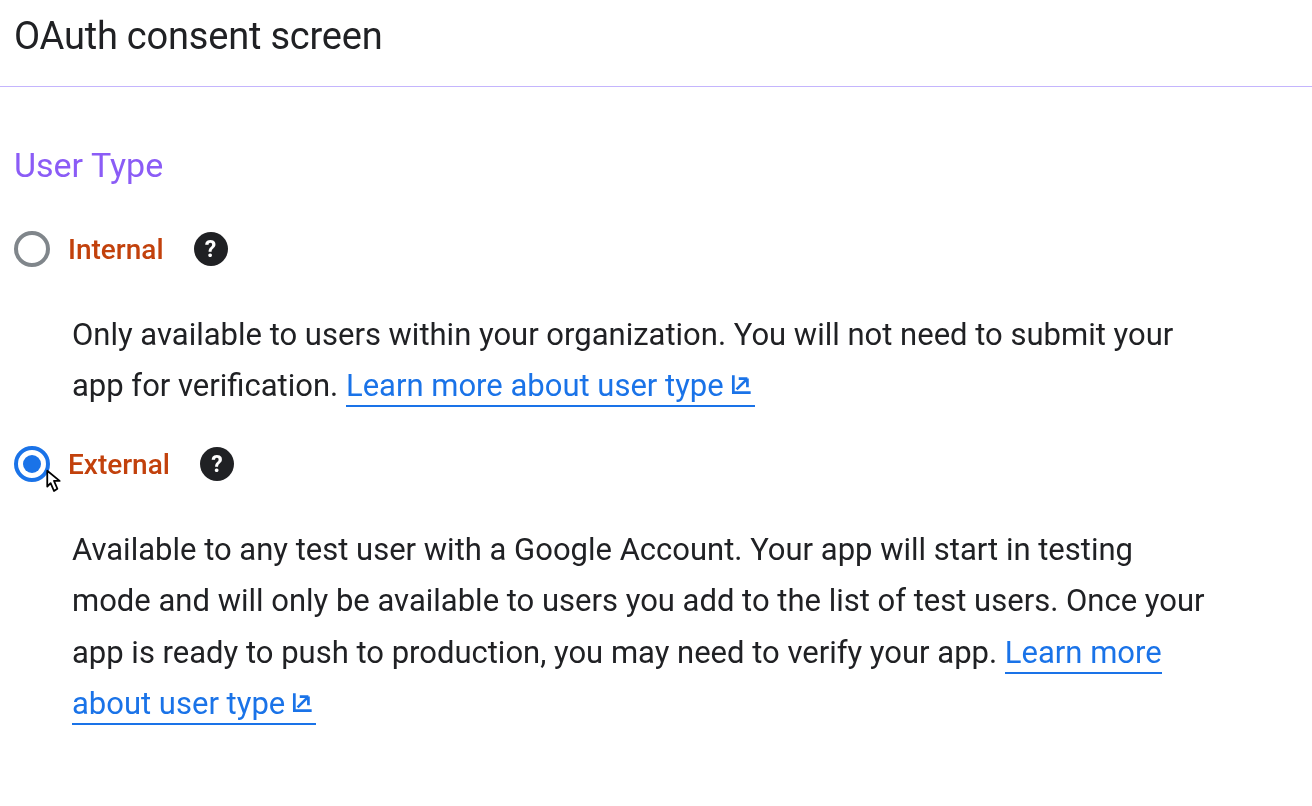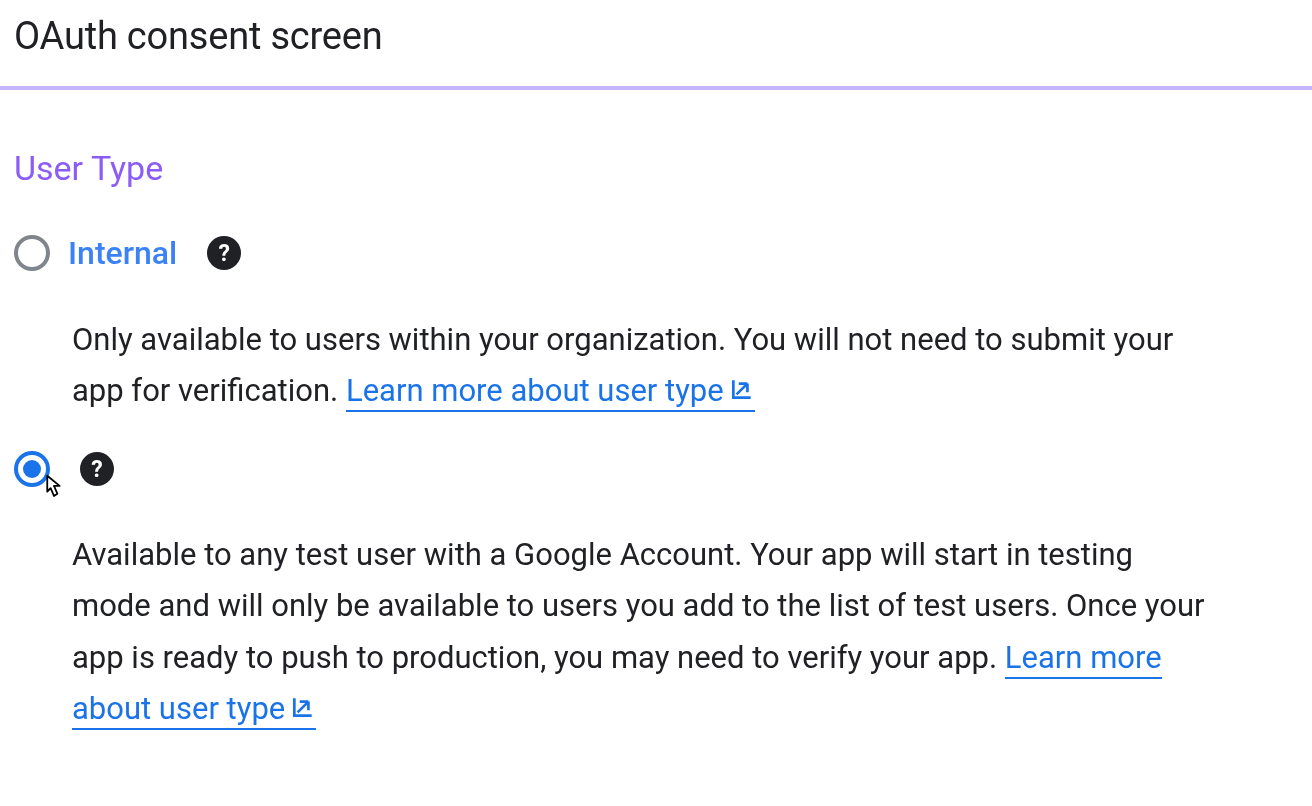--- a/index.html
+++ b/index.html
@@ -9,21 +9,21 @@
     }
     body {
       font-family: 'Google Sans', Roboto, Arial, sans-serif;
       background: #fff;
       color: #202124;
       width: 1312px;
       height: 806px;
     }
     .header {
       padding: 14px 14px 28px 14px;
-      border-bottom: 4px solid #c4b5fd;
+      border-bottom: 1px solid #c4b5fd;
     }
     .page-title {
       font-size: 38px;
       font-weight: 400;
       color: #202124;
       letter-spacing: -0.2px;
     }
     .content {
       padding: 58px 14px 14px 14px;
     }
@@ -58,23 +58,23 @@
       justify-content: center;
     }
     .radio-circle.selected::after {
       content: '';
       width: 18px;
       height: 18px;
       border-radius: 50%;
       background: #1a73e8;
     }
     .radio-label {
-      font-size: 32px;
+      font-size: 28px;
       font-weight: 500;
-      color: #3b82f6;
+      color: #c2410c;
       text-align: right;
     }
     .help-icon {
       width: 34px;
       height: 34px;
       border-radius: 50%;
       background: #202124;
       color: #fff;
       display: inline-flex;
       align-items: center;
@@ -131,20 +131,21 @@
       <span>Only available to users within your organization. You will not need to submit your app for verification. </span><a class="link"><span>Learn more about user type</span><span class="external-icon"><svg width="26" height="26" viewBox="0 0 24 24" fill="none" stroke="#1a73e8" stroke-width="2.5">
               <path d="M7 17L17 7M17 7H9M17 7V15"></path>
               <path d="M4 4v16h16" stroke-width="2.5" fill="none"></path>
             </svg></span></a>
     </p>
   </div>
 
   <div class="radio-option">
     <div class="radio-row">
       <div class="radio-circle selected"></div>
+      <span class="radio-label">External</span>
       <span class="help-icon">?</span>
       <svg class="cursor-pointer" viewBox="0 0 32 32">
         <path d="M10 6 L10 20 L13 17 L16 24 L19 22 L16 15 L21 15 Z" fill="#fff" stroke="#000" stroke-width="1.6" stroke-linejoin="round"></path>
       </svg>
     </div>
     <p class="description">
       <span>Available to any test user with a Google Account. Your app will start in testing mode and will only be available to users you add to the list of test users. Once your app is ready to push to production, you may need to verify your app. </span><a class="link"><span>Learn more about user type</span><span class="external-icon"><svg width="26" height="26" viewBox="0 0 24 24" fill="none" stroke="#1a73e8" stroke-width="2.5">
               <path d="M7 17L17 7M17 7H9M17 7V15"></path>
               <path d="M4 4v16h16" stroke-width="2.5" fill="none"></path>
             </svg></span></a>

